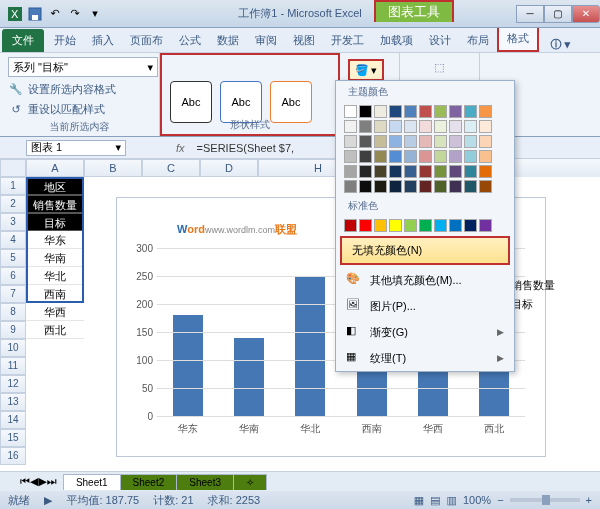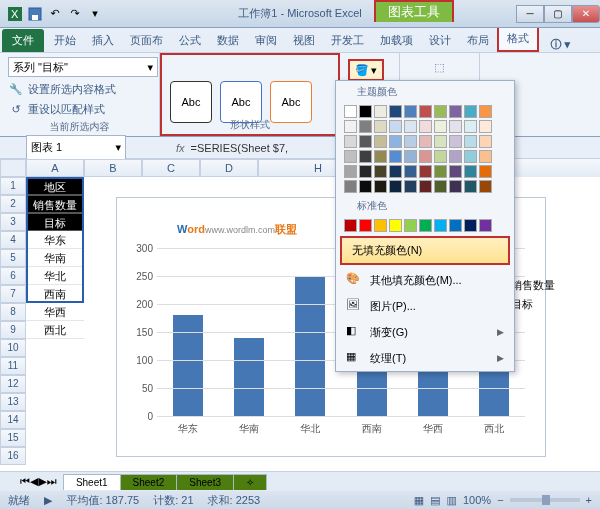--- a/index.html
+++ b/index.html
@@ -27,23 +27,23 @@
 .sel-link .ic{width:16px;height:16px;display:flex;align-items:center;justify-content:center}
 .shape-group{width:180px;display:flex;flex-direction:row;align-items:flex-start;gap:8px;padding-top:26px;border:2px solid #c03030}
 .shape-btn{width:42px;height:42px;border:1px solid #a5b5cc;border-radius:4px;display:flex;align-items:center;justify-content:center;background:#fff}
 .shape-btn.s1{border-color:#333}
 .shape-btn.s2{border-color:#4472c4}
 .shape-btn.s3{border-color:#ed7d31}
 .fill-group{width:60px;padding-top:6px}
 .fill-btn{width:36px;height:22px;border:2px solid #c03030;background:#fff3d0;display:flex;align-items:center;justify-content:center;gap:2px}
 .size-group{width:80px;text-align:center;padding-top:8px;color:#556b8d}
 .namebox-row{height:22px;background:#e8eff8;display:flex;align-items:center;border-bottom:1px solid #c5d0e0}
-.namebox{width:100px;height:25px;border:1px solid #a5b5cc;background:#fff;margin-left:26px;display:flex;align-items:center;padding:0 4px;justify-content:space-between}
+.namebox{width:100px;height:16px;border:1px solid #a5b5cc;background:#fff;margin-left:26px;display:flex;align-items:center;padding:0 4px;justify-content:space-between}
 .fx{margin-left:50px;font-style:italic;color:#666}
-.formula{margin-left:6px;color:#333}
+.formula{margin-left:12px;color:#333}
 .sheet{position:relative;height:310px;overflow:hidden}
 .colhdr{display:flex;height:18px;background:linear-gradient(#f5f8fc,#e3ebf5)}
 .rowhdr-spacer{width:26px;border:1px solid #c5d0e0;background:#e8eff8}
 .colh{width:58px;border:1px solid #c5d0e0;text-align:center;color:#3c5a82;line-height:16px}
 .colh.H{width:120px}
 .gridbody{display:flex}
 .rowhdrs{width:26px}
 .rowh{height:18px;border:1px solid #c5d0e0;background:linear-gradient(#f5f8fc,#e3ebf5);text-align:center;color:#3c5a82;line-height:16px;font-size:10px}
 .cells{position:relative}
 .datacells{position:absolute;top:0;left:0}
@@ -59,21 +59,21 @@
 .grid-line{position:absolute;left:0;right:0;height:1px;background:#ddd}
 .bars{position:absolute;left:0;right:0;bottom:0;top:0;display:flex;justify-content:space-around;align-items:flex-end}
 .bar{width:30px;background:#4577b4}
 .xtick{position:absolute;bottom:-20px;font-size:10px;color:#555;width:50px;text-align:center;transform:translateX(-50%)}
 .legend{position:absolute;right:-10px;top:80px;font-size:10px}
 .legend-item{display:flex;align-items:center;gap:4px;margin-bottom:4px}
 .lg-sw{width:10px;height:10px}
 .color-popup{position:absolute;left:335px;top:80px;width:180px;background:#f2f5fa;border:1px solid #9bb0ca;box-shadow:2px 2px 6px rgba(0,0,0,0.25);z-index:50}
 .cp-auto{display:flex;align-items:center;gap:6px;border-bottom:1px solid #d5dde8;padding:6px 8px}
 .cp-auto .sw{width:14px;height:14px;border:1px solid #888;background:#fff}
-.cp-title{color:#556b8d;padding:4px 21px;font-size:10px}
+.cp-title{color:#556b8d;padding:4px 12px;font-size:10px}
 .swatches{display:flex;flex-wrap:wrap;gap:2px;padding:2px 8px}
 .sw{width:13px;height:13px;border:1px solid #aaa}
 .cp-item{display:flex;align-items:center;gap:8px;padding:5px 10px}
 .cp-item.hl{background:linear-gradient(#fff0c0,#ffe290);border:2px solid #c03030;margin:2px 4px}
 .cp-item .ic{width:16px;height:16px}
 .cp-item .arr{margin-left:auto;color:#666;font-size:9px}
 .sheet-tabs{position:absolute;bottom:18px;left:0;right:0;height:20px;background:#e3ebf5;display:flex;align-items:center;padding-left:20px;border-top:1px solid #c5d0e0}
 .stab{padding:2px 12px;background:#fff;border:1px solid #aab8cc;border-bottom:none;margin-right:-1px;font-size:10px}
 .stab.inactive{background:#4d7c0f}
 .statusbar{position:absolute;bottom:0;left:0;right:0;height:18px;background:linear-gradient(#dce5f0,#cdd9e8);display:flex;align-items:center;padding:0 8px;font-size:10px;color:#3c5a82;gap:14px}

